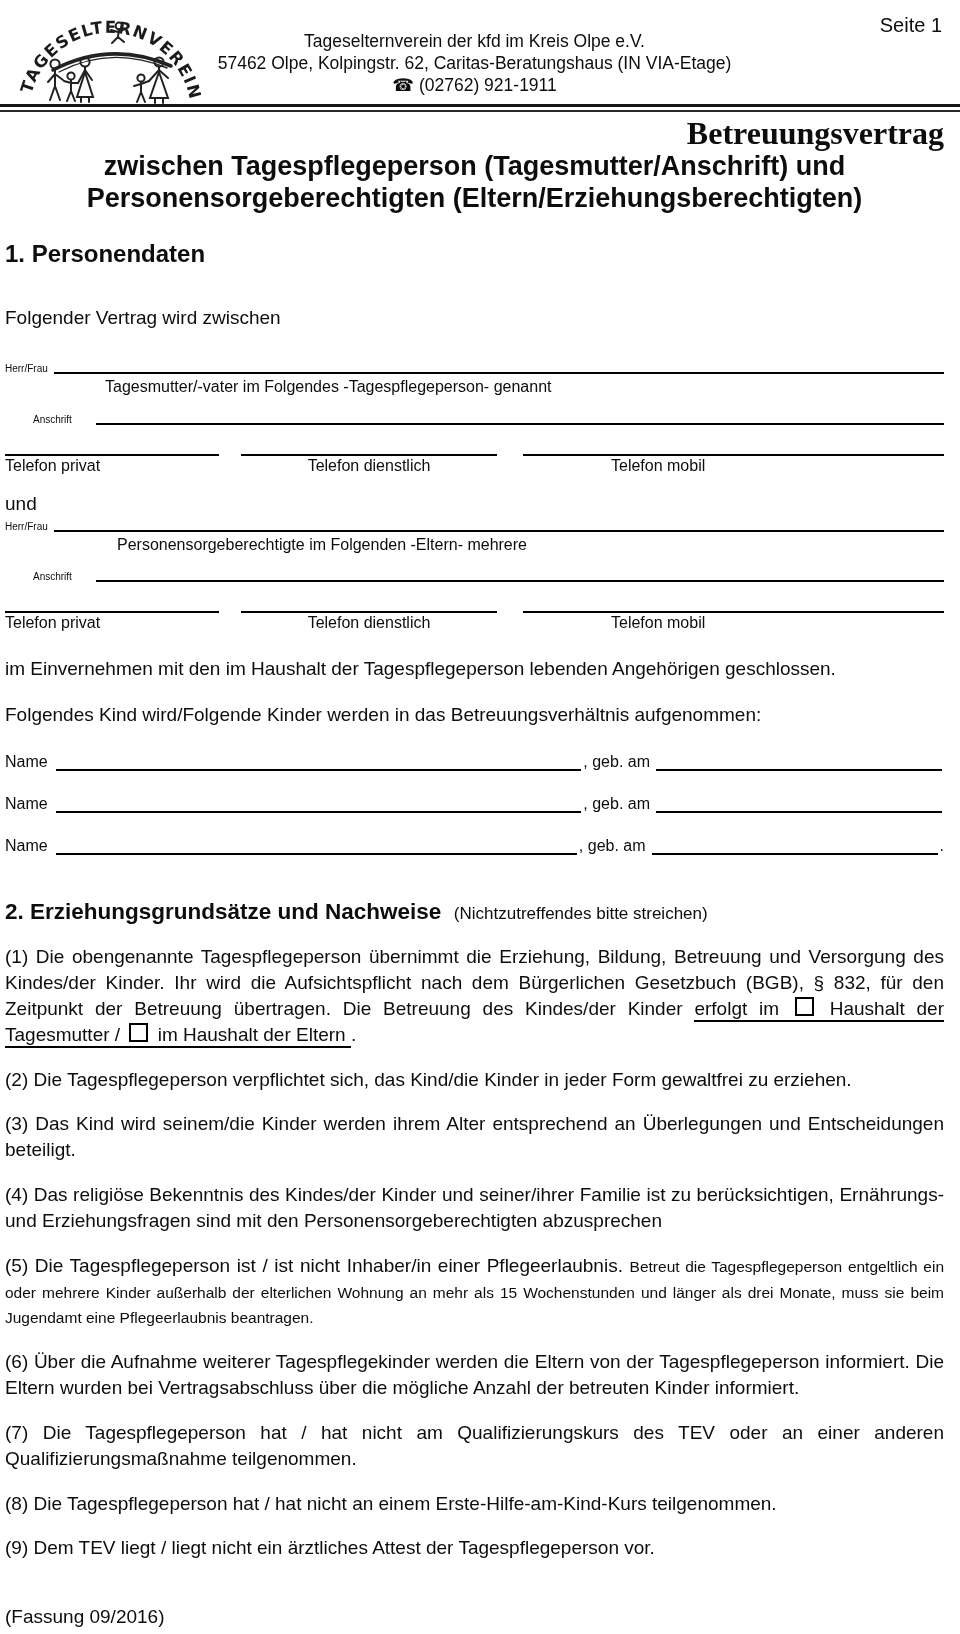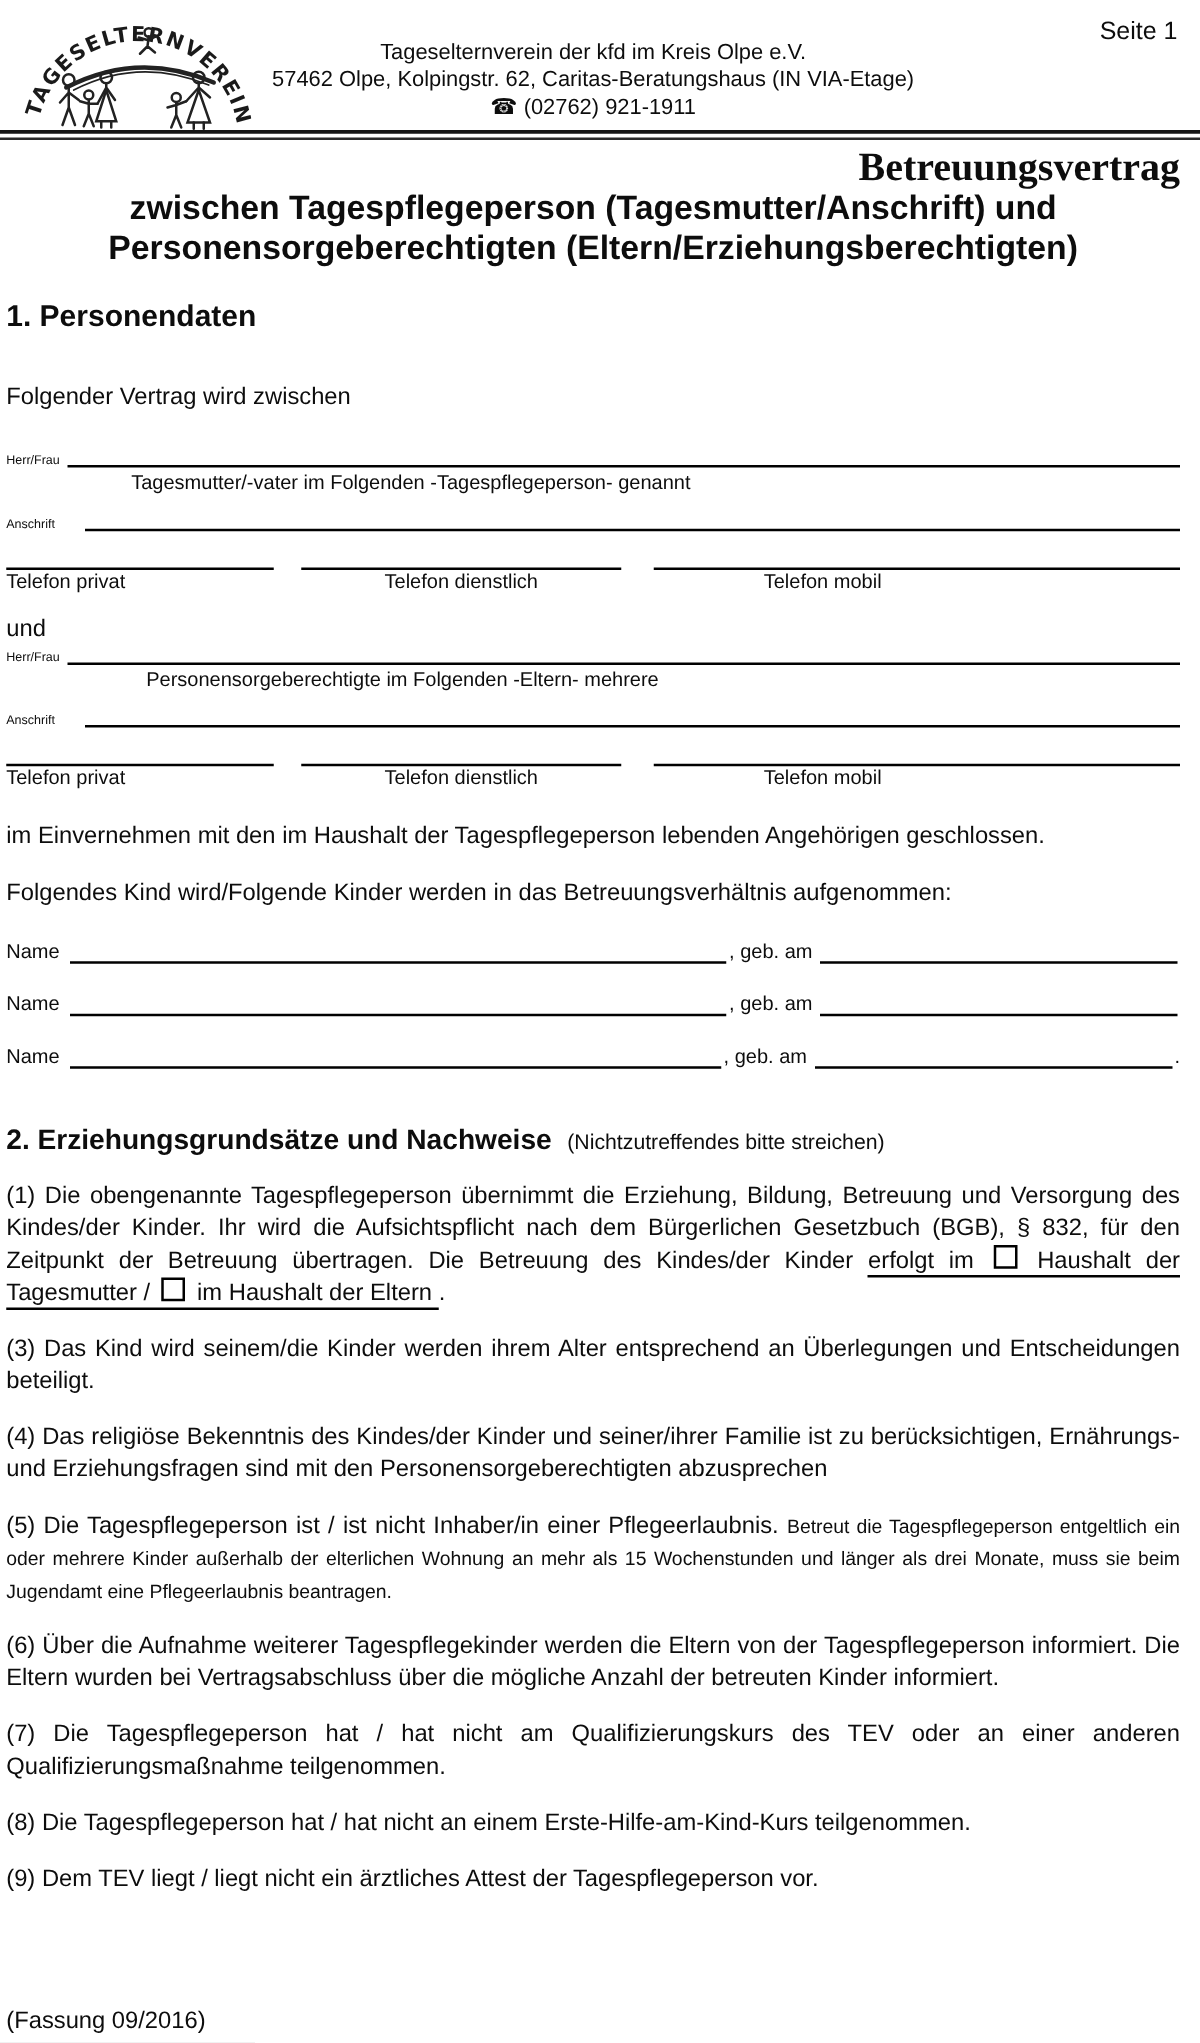--- a/index.html
+++ b/index.html
@@ -22,21 +22,21 @@
   .h1{font-size:24px;font-weight:bold;margin-top:26px;}
   .body-text{font-size:19px;line-height:1.36;}
   .intro{margin-top:37px;}
   
   .row{display:flex;align-items:flex-end;font-size:10px;}
   .line{flex:1;border-bottom:2px solid #000;height:1.15em;}
   .name-start{margin-left:6px;}
   .addr-start{margin-left:24px;}
   .r-name{margin-top:30px;}
   .r-name2{margin-top:2px;}
-  .r-addr{margin-top:15px;}
+  .r-addr{margin-top:15px;margin-left:28px;}
   .cap{font-size:16px;margin:4px 0 0 100px;}
   .cap2{margin-left:112px;}
   .phone-row{display:flex;margin-top:27px;font-size:16px;}
   .pcol{display:flex;flex-direction:column;}
   .pc1{width:214px;margin-right:22px;}
   .pc2{width:256px;margin-right:26px;}
   .pc3{flex:1;}
   .pline{border-bottom:2px solid #000;height:2px;}
   .plbl{padding-top:1px;}
   .pc2 .plbl{text-align:center;}
@@ -116,21 +116,21 @@
     <div>Personensorgeberechtigten (Eltern/Erziehungsberechtigten)</div>
   </div>
 
   <div class="h1">1. Personendaten</div>
   <div class="body-text intro">Folgender Vertrag wird zwischen</div>
 
   <div class="row r-name">
     <span>Herr/Frau</span>
     <span class="line name-start"></span>
   </div>
-  <div class="cap">Tagesmutter/-vater im Folgenden -Tagespflegeperson- genannt</div>
+  <div class="cap">Tagesmutter/-vater im Folgendes -Tagespflegeperson- genannt</div>
   <div class="row r-addr">
     <span>Anschrift</span>
     <span class="line addr-start"></span>
   </div>
   <div class="phone-row">
     <div class="pcol pc1">
       <div class="pline"></div>
       <div class="plbl">Telefon privat</div>
     </div>
     <div class="pcol pc2">
@@ -203,20 +203,21 @@
     <span>(1) Die obengenannte Tagespflegeperson übernimmt die Erziehung, Bildung, Betreuung und Versorgung des Kindes/der Kinder. Ihr wird die Aufsichtspflicht nach dem Bürgerlichen Gesetzbuch (BGB), § 832, für den Zeitpunkt der Betreuung übertragen. Die Betreuung des Kindes/der Kinder</span>
     <span class="ul-seg">
       <span>erfolgt im</span>
       <span class="cbx"></span>
       <span>Haushalt der Tagesmutter  /</span>
       <span class="cbx"></span>
       <span>im Haushalt der Eltern</span>
     </span><span>.</span>
   </p>
 
+  <p class="body-text para">(2) Die Tagespflegeperson verpflichtet sich, das Kind/die Kinder in jeder Form gewaltfrei zu erziehen.</p>
   <p class="body-text para">(3) Das Kind wird seinem/die Kinder werden ihrem Alter entsprechend an Überlegungen und Entscheidungen beteiligt.</p>
   <p class="body-text para">(4) Das religiöse Bekenntnis des Kindes/der Kinder und seiner/ihrer Familie ist zu berücksichtigen, Ernährungs- und Erziehungsfragen sind mit den Personensorgeberechtigten abzusprechen</p>
 
   <p class="body-text para">
     <span>(5) Die Tagespflegeperson ist / ist nicht Inhaber/in einer Pflegeerlaubnis.</span>
     <span class="small">Betreut die Tagespflegeperson entgeltlich ein oder mehrere Kinder außerhalb der elterlichen Wohnung an mehr als 15 Wochenstunden und länger als drei Monate, muss sie beim Jugendamt eine Pflegeerlaubnis beantragen.</span>
   </p>
 
   <p class="body-text para">(6) Über die Aufnahme weiterer Tagespflegekinder werden die Eltern von der Tagespflegeperson informiert. Die Eltern wurden bei Vertragsabschluss über die mögliche Anzahl der betreuten Kinder informiert.</p>
   <p class="body-text para">(7) Die Tagespflegeperson hat / hat nicht am Qualifizierungskurs des TEV oder an einer anderen Qualifizierungsmaßnahme teilgenommen.</p>

